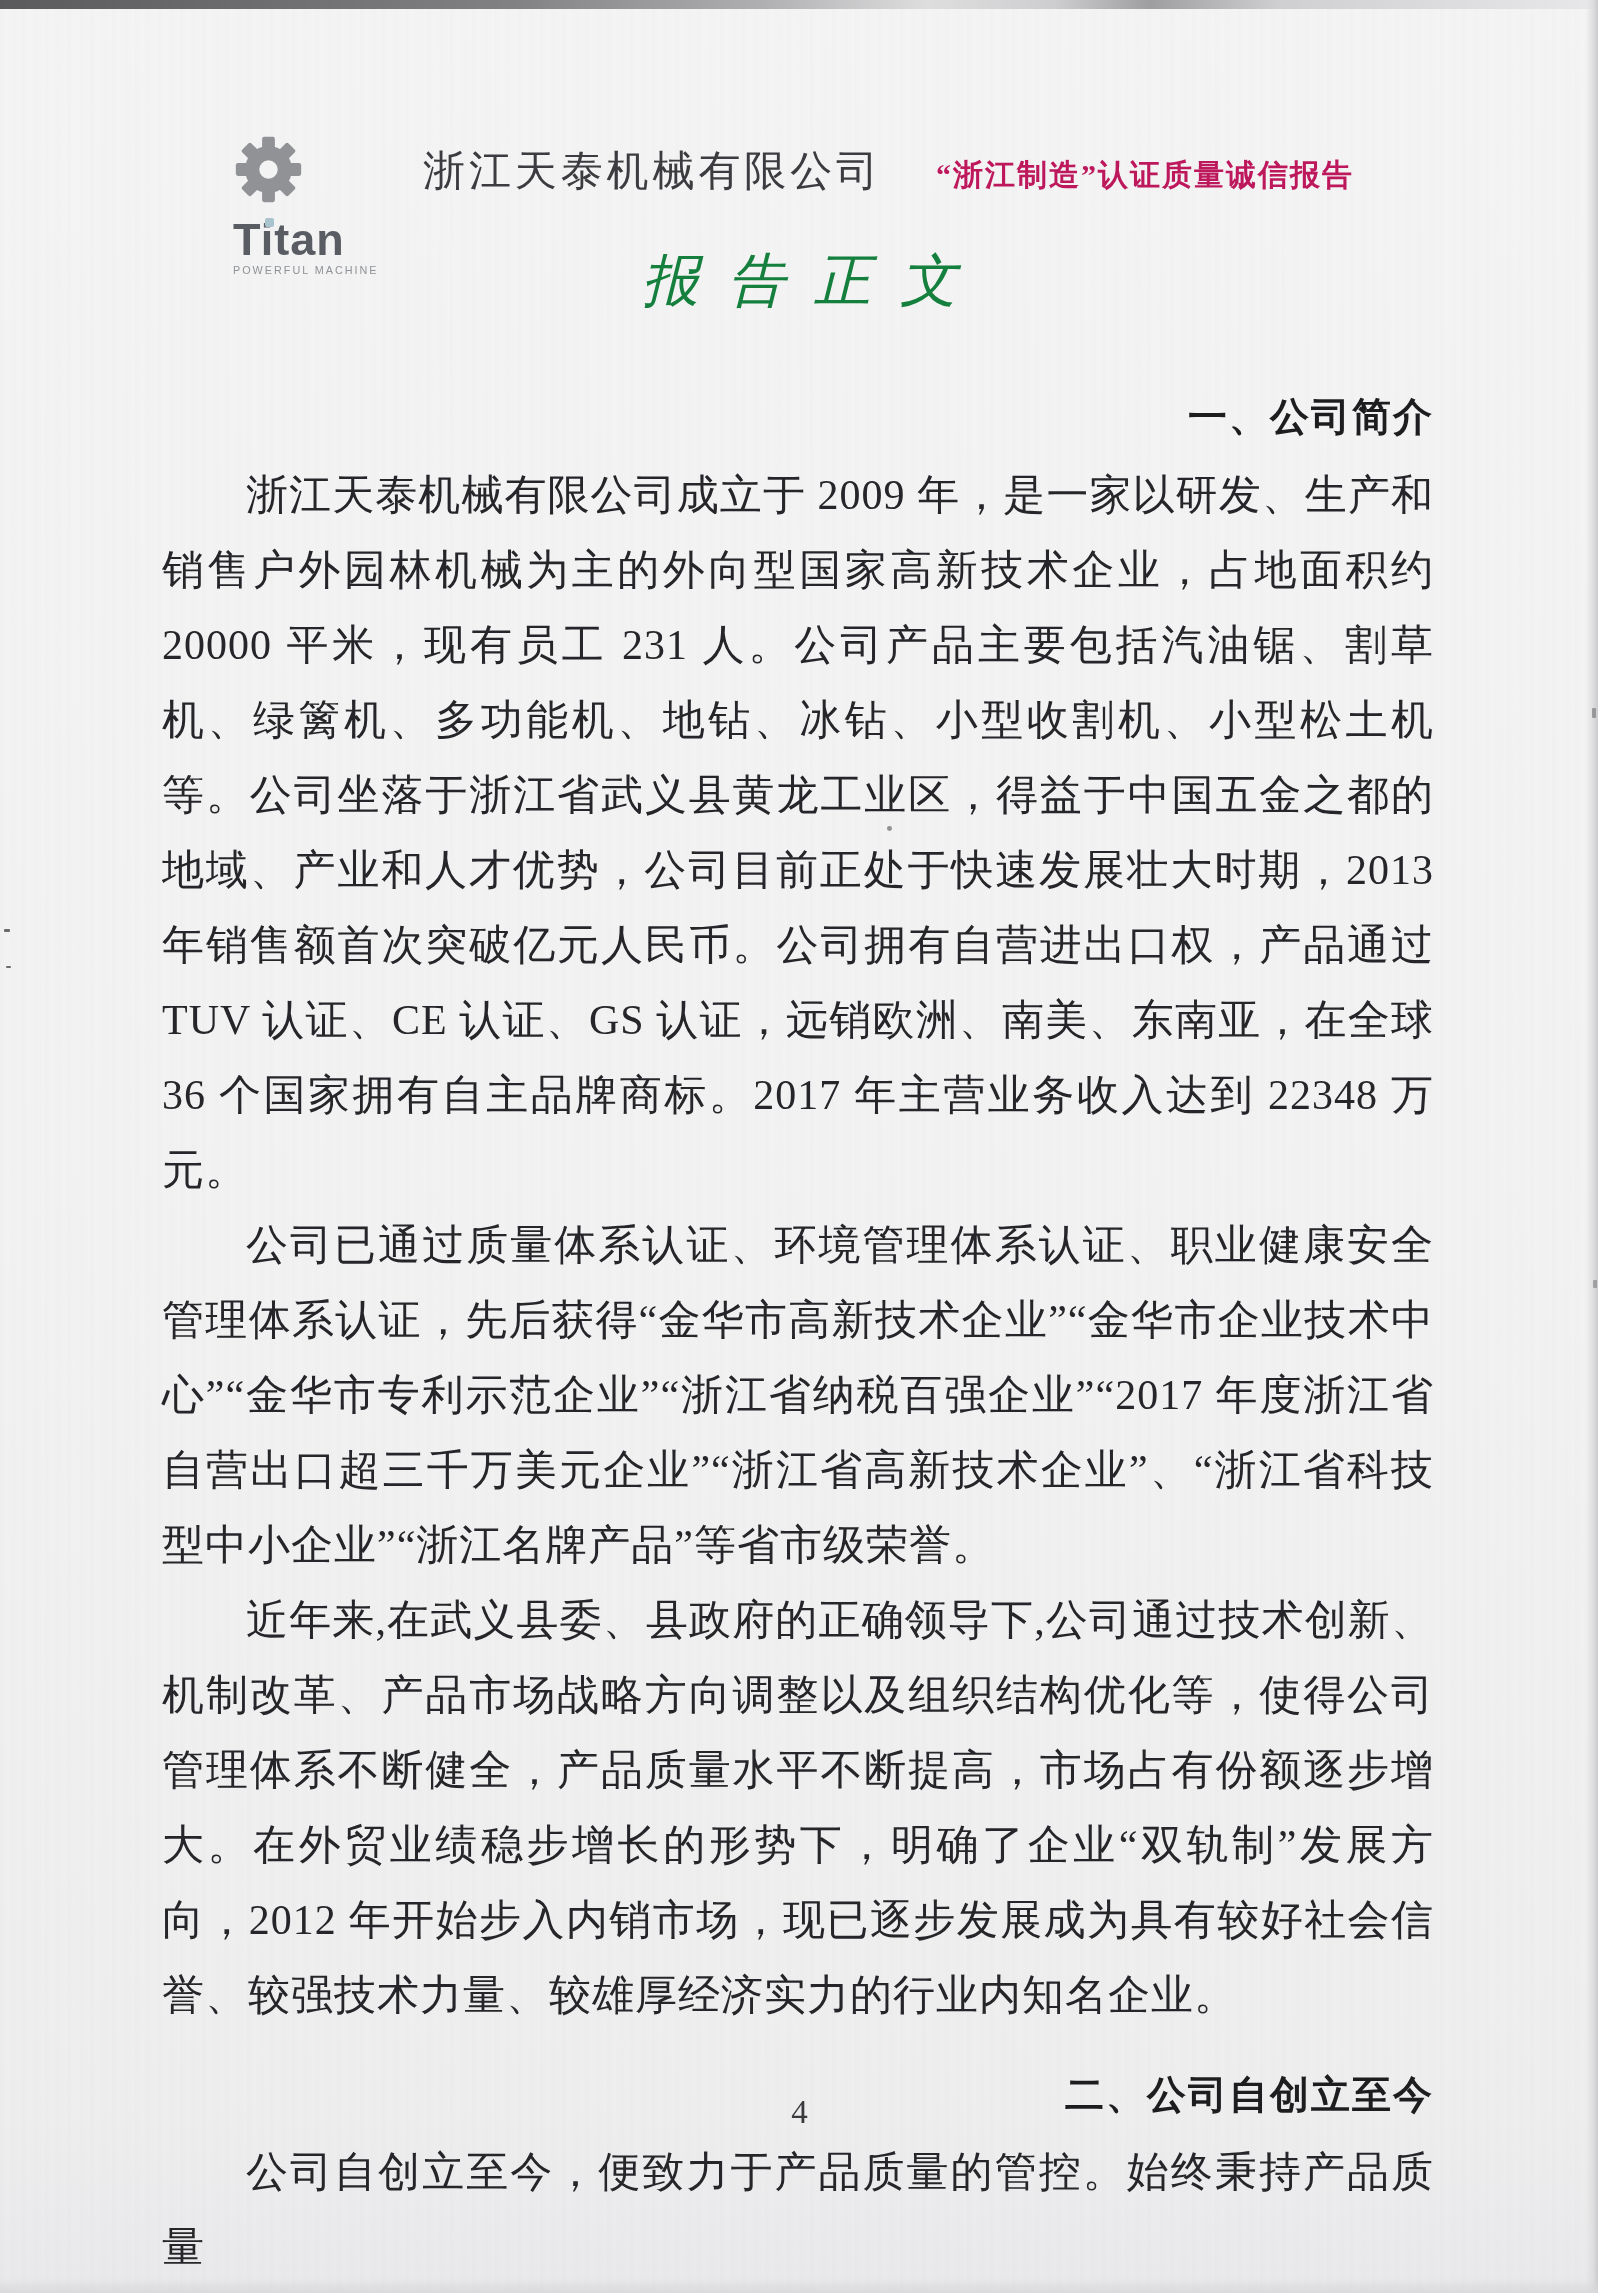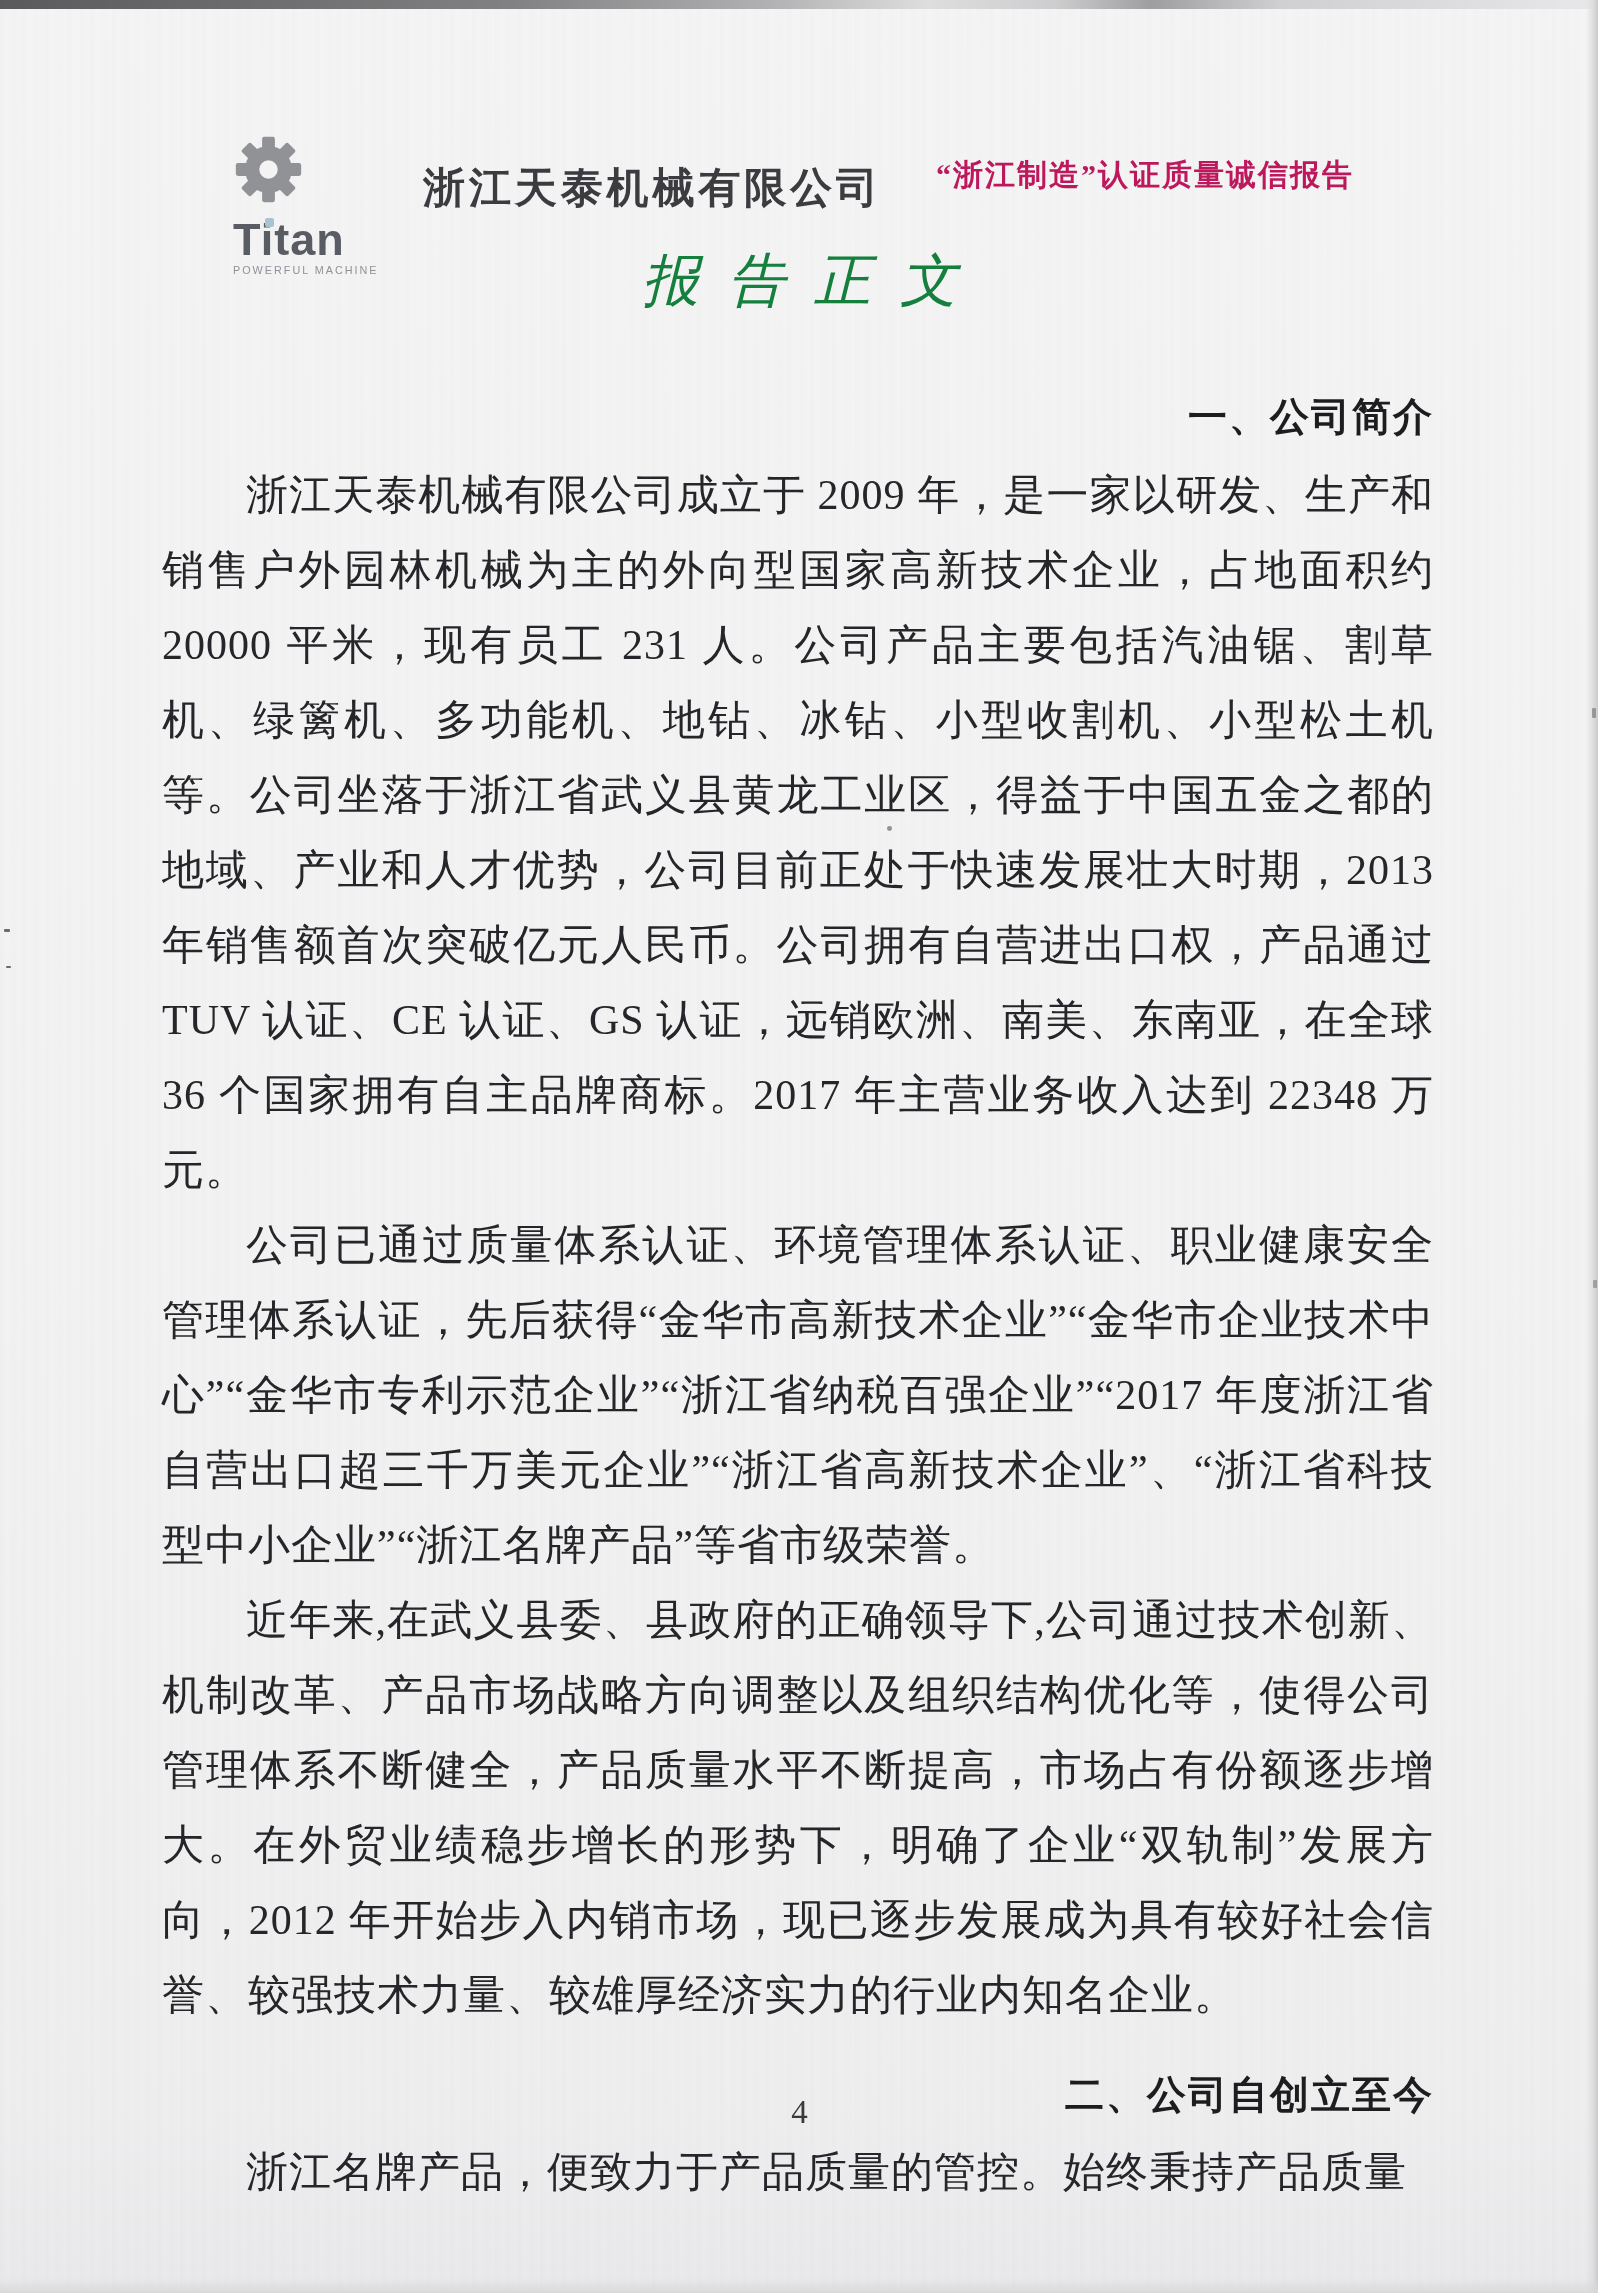--- a/index.html
+++ b/index.html
@@ -58,22 +58,22 @@
   }
   .i-dot-cover {
     position: absolute; left: 32px; top: 1px; width: 8.8px; height: 8.8px;
     background: #a9c3cf; border-radius: 2px;
   }
   .tagline {
     font-family: "Liberation Sans", "DejaVu Sans", sans-serif;
     font-size: 10.8px; color: #8e9296; letter-spacing: 2px; margin-top: 2.9px;
   }
   .company-name {
-    position: absolute; left: 423px; top: 160px;
-    font-size: 42px; color: #3c3c40; letter-spacing: 3.9px; font-weight: 700;
+    position: absolute; left: 423px; top: 143px;
+    font-size: 42px; color: #3c3c40; letter-spacing: 3.9px; font-weight: 400;
   }
   .report-title {
     position: absolute; left: 936px; top: 155px;
     font-size: 30px; color: #be185d; font-weight: 700; letter-spacing: 2px;
   }
 
   
   .doc-title {
     position: absolute; left: 0; top: 243px; width: 100%;
     text-align: center; font-size: 57px; color: #15803d;
@@ -135,17 +135,17 @@
 
 <div class="doc-title">报告正文</div>
 
 <div class="content">
   <h2 class="section-heading">一、公司简介</h2>
   <p>浙江天泰机械有限公司成立于 2009 年，是一家以研发、生产和销售户外园林机械为主的外向型国家高新技术企业，占地面积约 20000 平米，现有员工 231 人。公司产品主要包括汽油锯、割草机、绿篱机、多功能机、地钻、冰钻、小型收割机、小型松土机等。公司坐落于浙江省武义县黄龙工业区，得益于中国五金之都的地域、产业和人才优势，公司目前正处于快速发展壮大时期，2013 年销售额首次突破亿元人民币。公司拥有自营进出口权，产品通过 TUV 认证、CE 认证、GS 认证，远销欧洲、南美、东南亚，在全球 36 个国家拥有自主品牌商标。2017 年主营业务收入达到 22348 万元。</p>
   <p>公司已通过质量体系认证、环境管理体系认证、职业健康安全管理体系认证，先后获得“金华市高新技术企业”“金华市企业技术中心”“金华市专利示范企业”“浙江省纳税百强企业”“2017 年度浙江省自营出口超三千万美元企业”“浙江省高新技术企业”、“浙江省科技型中小企业”“浙江名牌产品”等省市级荣誉。</p>
   <p>近年来,在武义县委、县政府的正确领导下,公司通过技术创新、机制改革、产品市场战略方向调整以及组织结构优化等，使得公司管理体系不断健全，产品质量水平不断提高，市场占有份额逐步增大。在外贸业绩稳步增长的形势下，明确了企业“双轨制”发展方向，2012 年开始步入内销市场，现已逐步发展成为具有较好社会信誉、较强技术力量、较雄厚经济实力的行业内知名企业。</p>
 
   <h2 class="section-heading second">二、公司自创立至今</h2>
-  <p>浙江名牌产品，便致力于产品质量的管控。始终秉持产品质量</p>
+  <p>公司自创立至今，便致力于产品质量的管控。始终秉持产品质量</p>
 </div>
 
 <div class="page-number">4</div>
 
 
 </body></html>

